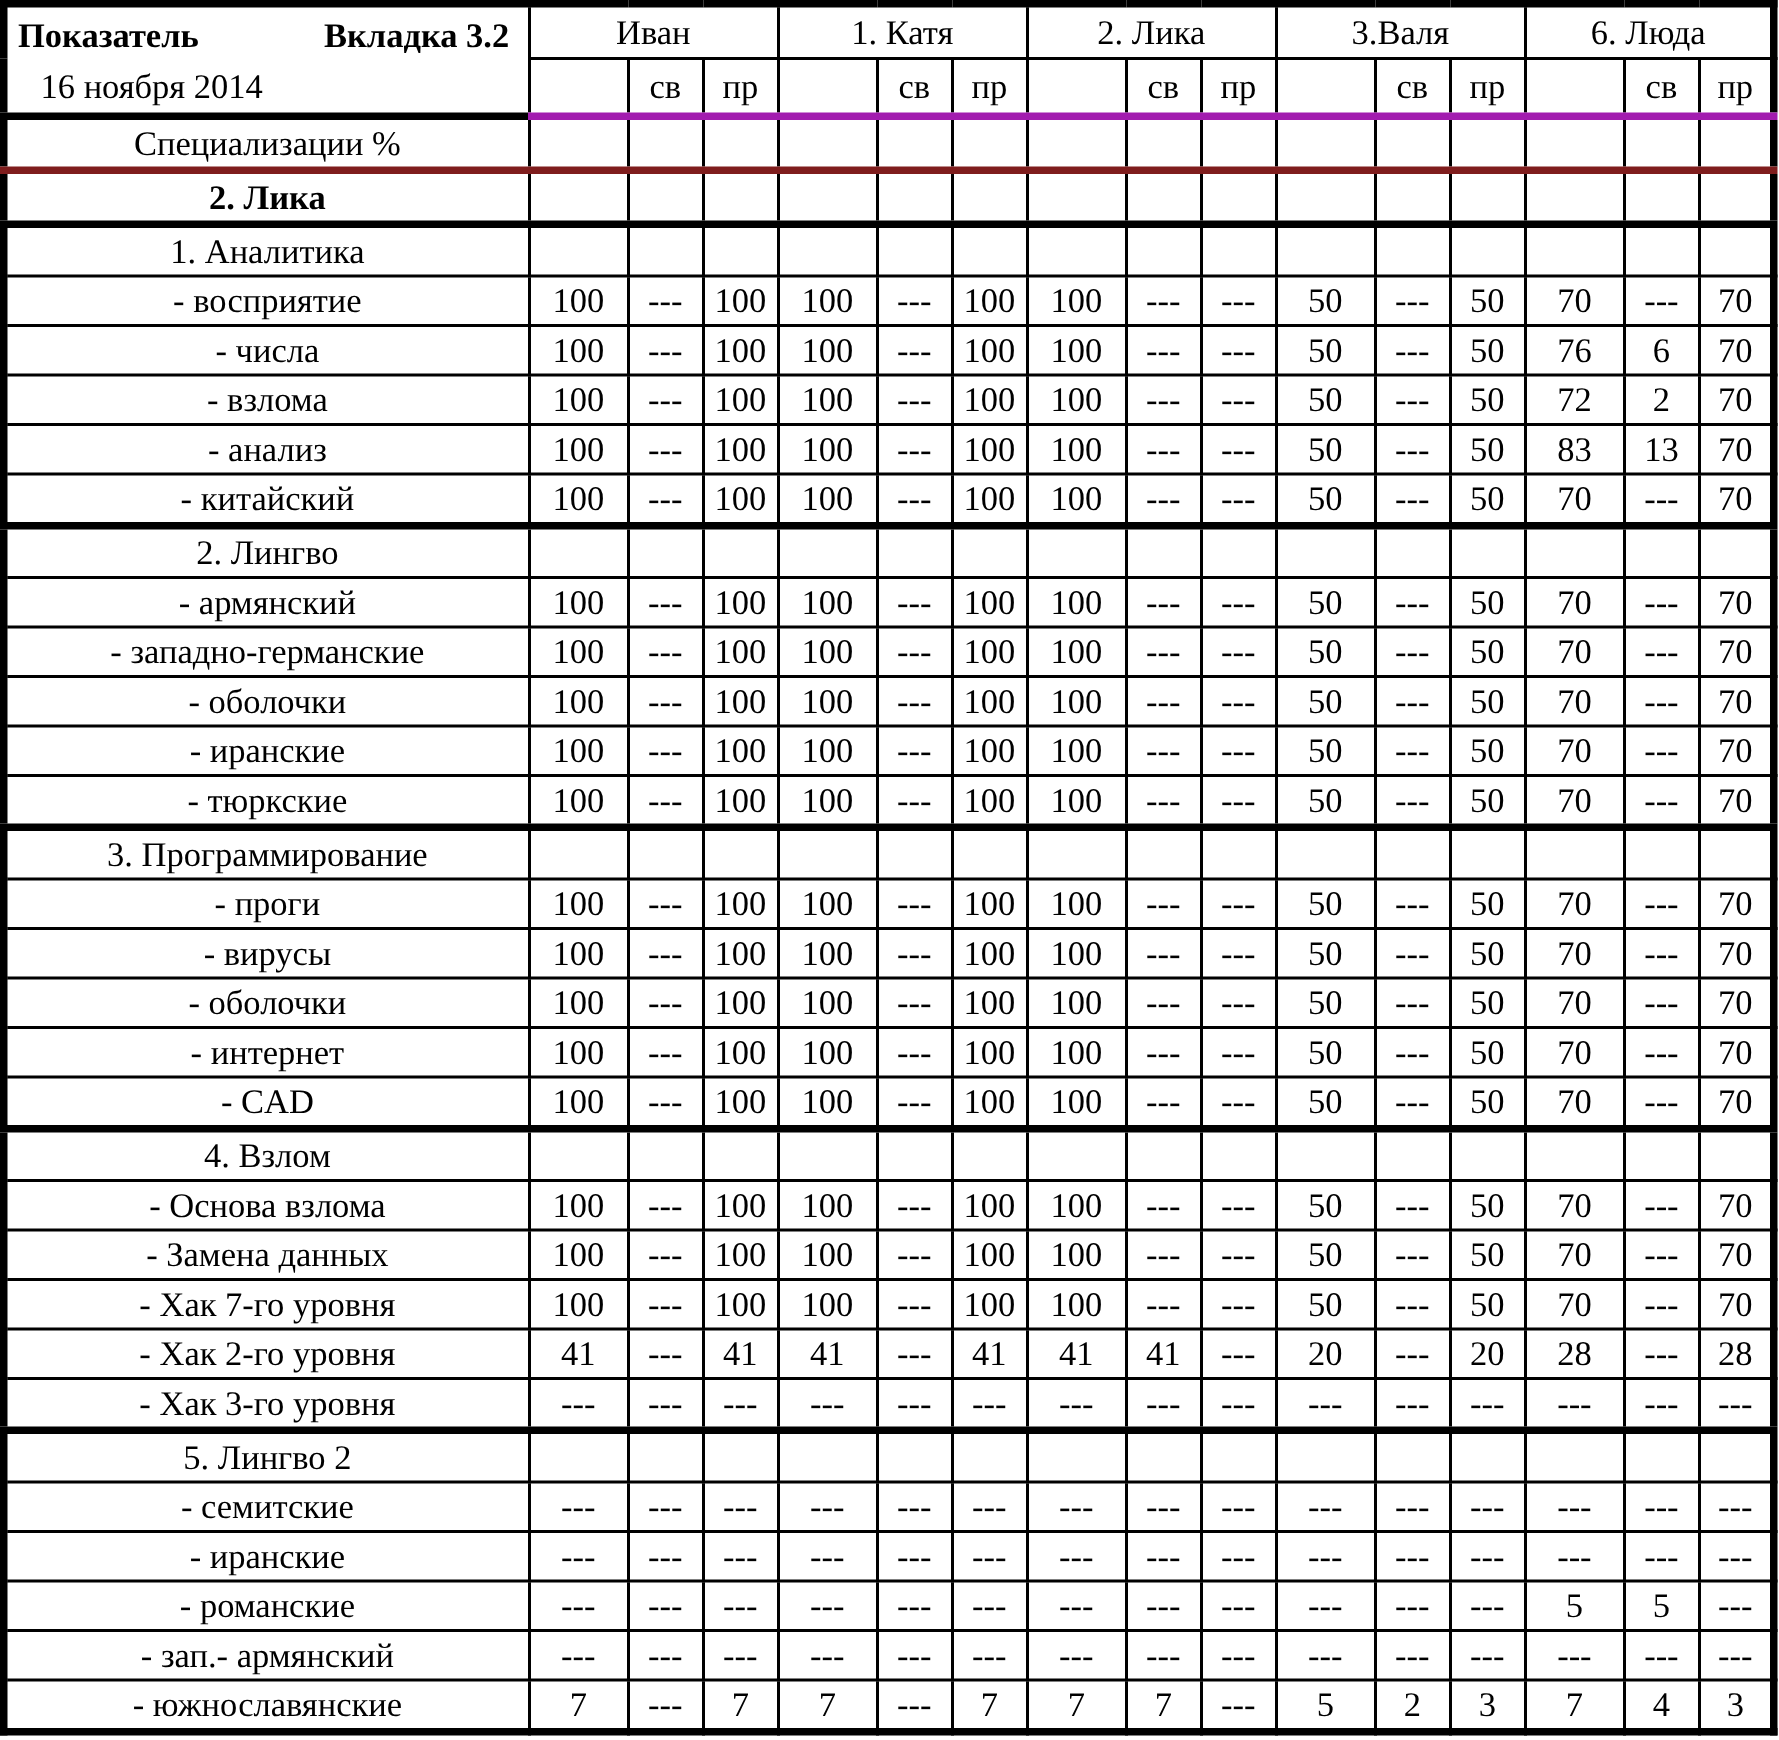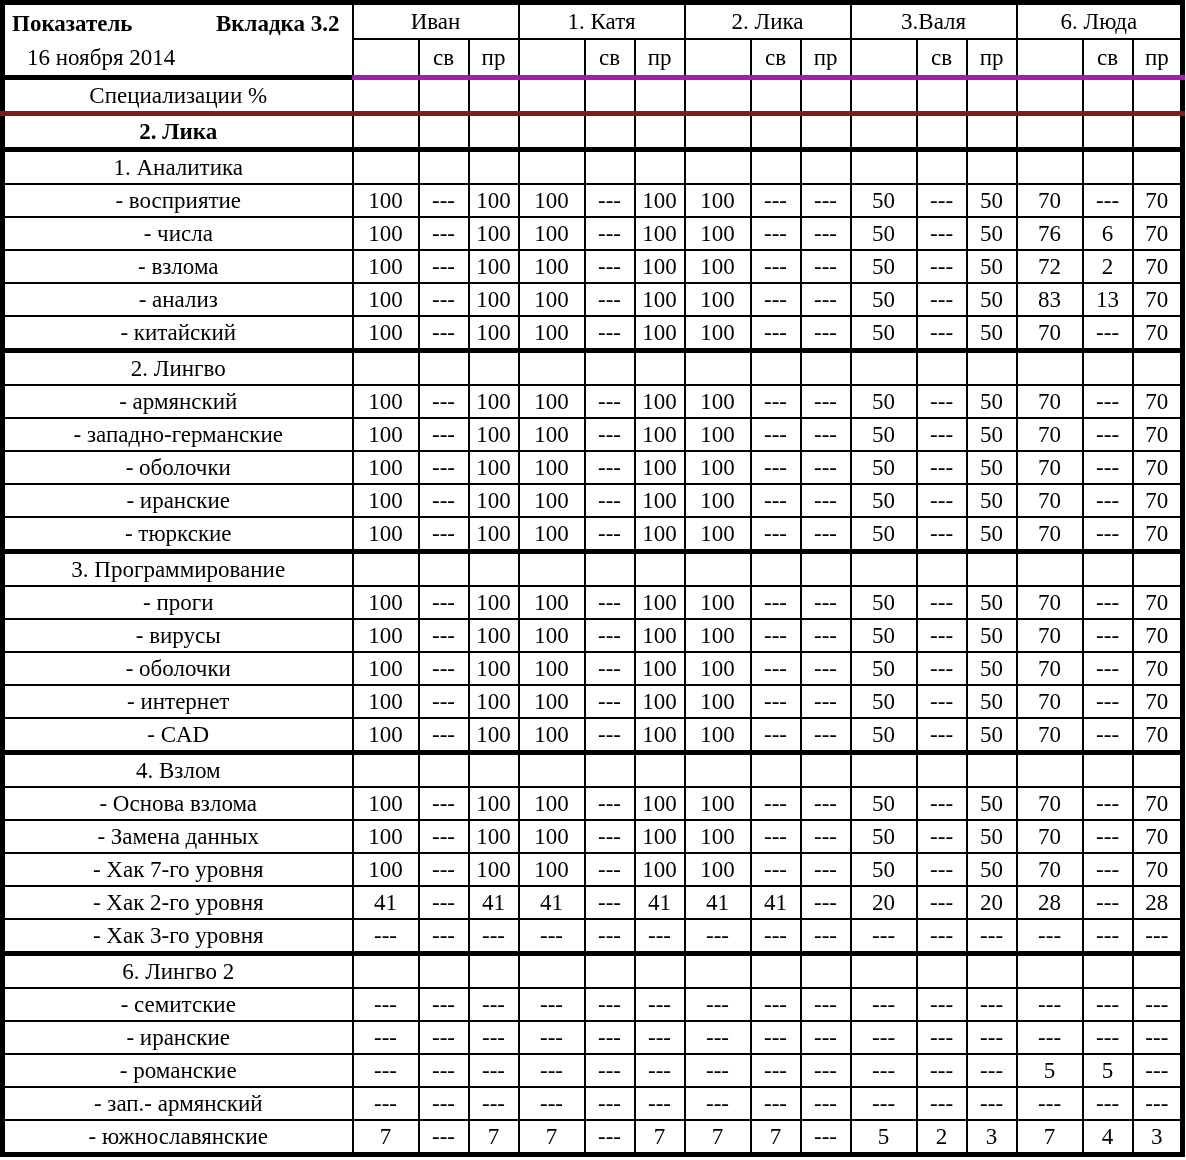--- a/index.html
+++ b/index.html
@@ -609,21 +609,21 @@
           <td class="colsv">---</td>
           <td class="colpr">---</td>
           <td class="colv">---</td>
           <td class="colsv">---</td>
           <td class="colpr">---</td>
           <td class="colv">---</td>
           <td class="colsv">---</td>
           <td class="colpr">---</td>
         </tr>
         <tr class="section">
-          <td class="lbl">6. Лингво 2</td>
+          <td class="lbl">5. Лингво 2</td>
           <td class="colv"></td>
           <td class="colsv"></td>
           <td class="colpr"></td>
           <td class="colv"></td>
           <td class="colsv"></td>
           <td class="colpr"></td>
           <td class="colv"></td>
           <td class="colsv"></td>
           <td class="colpr"></td>
           <td class="colv"></td>

